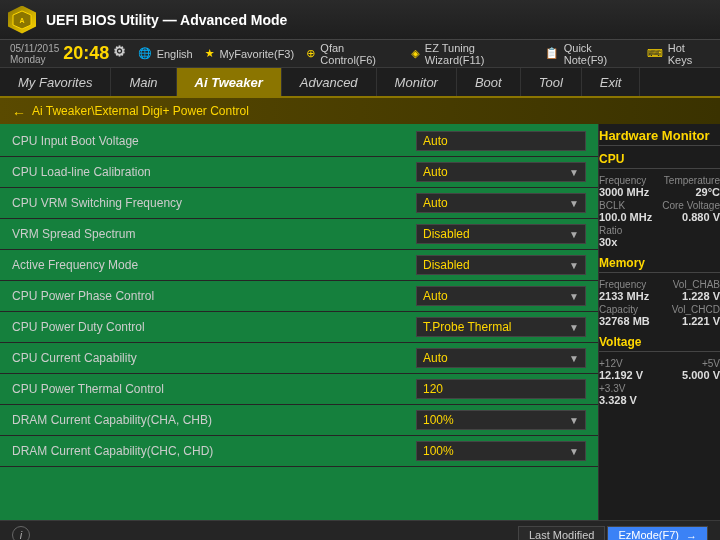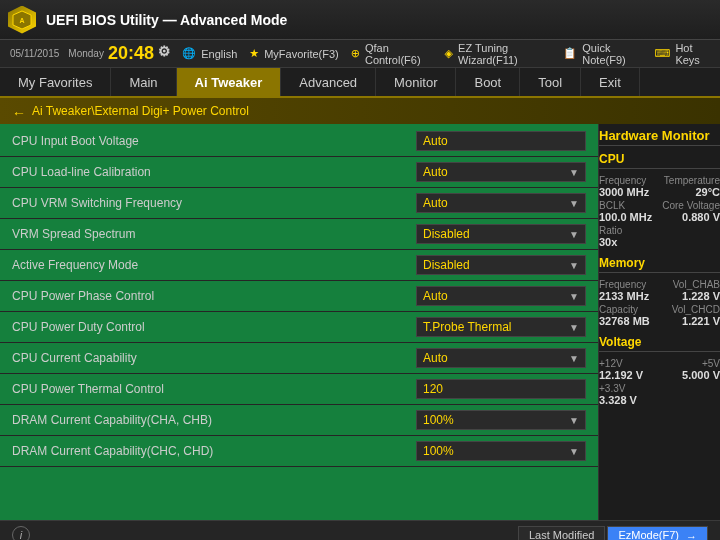--- a/index.html
+++ b/index.html
@@ -51,41 +51,42 @@
       border-bottom: 1px solid #3a3a3a;
       display: flex;
       align-items: center;
       padding: 4px 10px;
       height: 28px;
       gap: 12px;
       font-size: 11px;
       color: #bbb;
     }
     #info-bar .datetime { color: #FFD700; font-size: 18px; font-weight: bold; display: flex; gap: 4px; }
-    #info-bar .datetime-small { font-size: 10px; color: #aaa; display: flex; flex-direction: row; gap: 9px; }
+    #info-bar .datetime-small { font-size: 10px; color: #aaa; display: flex; flex-direction: column; }
     .info-item { display: flex; align-items: center; gap: 3px; color: #ccc; font-size: 11px; }
     .info-item .icon-char { color: #FFD700; margin-right: 2px; }
 
     
     #nav-bar {
       background: #1e1e1e;
       border-bottom: 2px solid #8B7500;
       display: flex;
       align-items: stretch;
       height: 30px;
     }
     .nav-tab {
       padding: 0 18px;
       display: flex;
       align-items: center;
       cursor: pointer;
       font-size: 13px;
       color: #ccc;
       border-right: 1px solid #333;
       transition: background 0.2s;
+      font-style: italic;
     }
     .nav-tab.active {
       background: #8B7500;
       color: #fff;
       font-weight: bold;
     }
 
     
     #breadcrumb {
       background: linear-gradient(90deg, #5a4a00, #3a3200);

